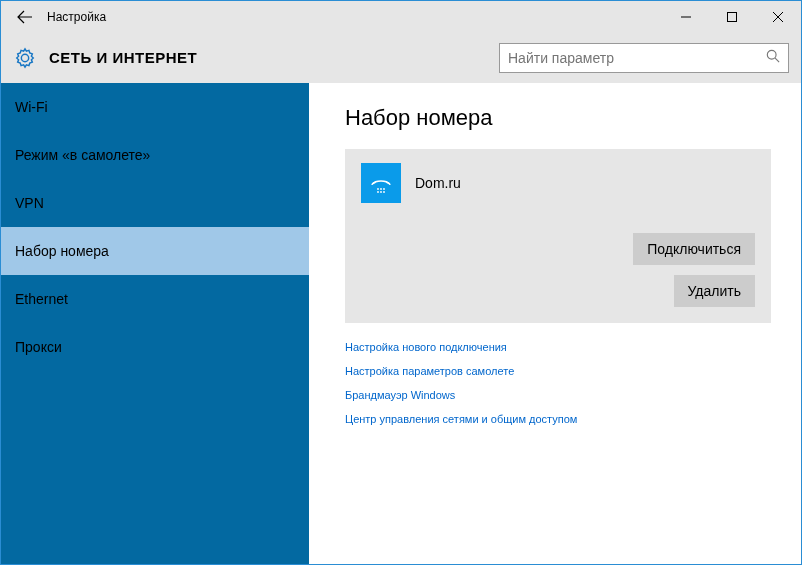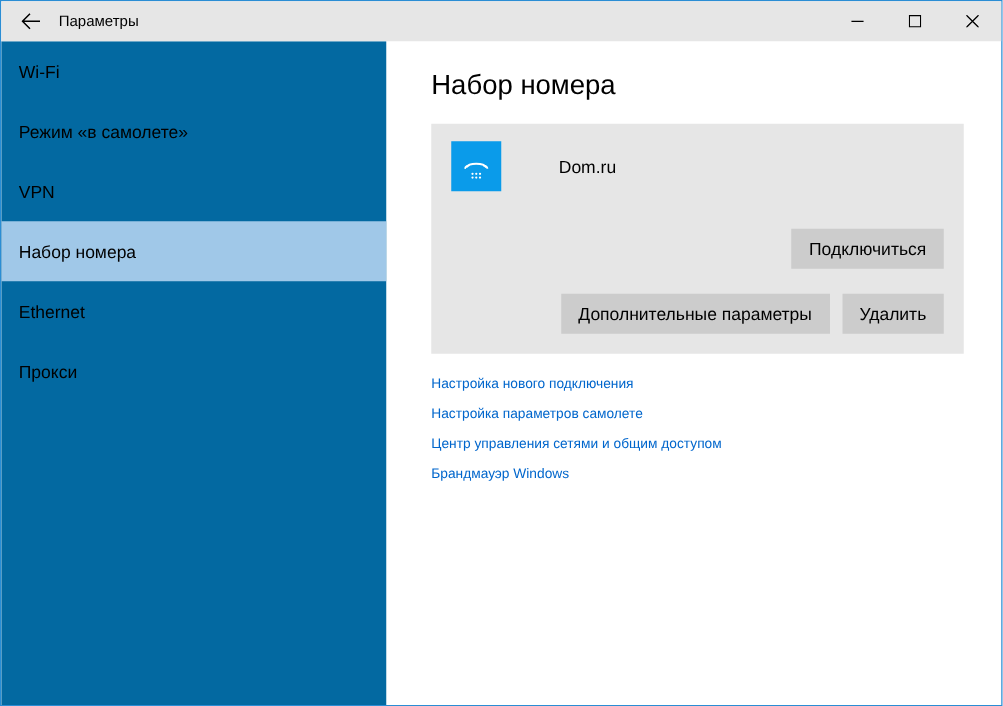--- a/index.html
+++ b/index.html
@@ -98,24 +98,24 @@
   .conn-head {
     display: flex; align-items: center;
   }
   .conn-icon {
     width: 40px; height: 40px;
     background: #0a9bea;
     display: flex; align-items: center; justify-content: center;
     color: #fff;
     margin-right: 14px;
   }
-  .conn-name { font-size: 14px; margin-left: 32px; }
+  .conn-name { font-size: 14px; }
   .conn-actions {
     margin-top: 30px;
-    display: flex; flex-direction: column; align-items: flex-end; gap: 20px;
+    display: flex; flex-direction: column; align-items: flex-end; gap: 10px;
   }
   .btnrow { display: flex; gap: 10px; }
   .btn {
     background: #ccc;
     border: none;
     padding: 8px 14px;
     font-size: 14px;
     cursor: pointer;
     font-family: inherit;
   }
@@ -135,40 +135,57 @@
 <body>
 
 <div class="window">
 
   <div class="titlebar">
     <div class="back">
       <svg width="16" height="16" viewBox="0 0 16 16">
         <path d="M7 2 L1 8 L7 14 M1 8 L15 8" stroke="#000" stroke-width="1.2" fill="none"></path>
       </svg>
     </div>
-    <div class="title">Параметры</div>
+    <div class="title">Настройка</div>
     <div class="winbuttons">
       <div class="wbtn">
         <svg width="10" height="10" viewBox="0 0 10 10">
             <path d="M0 5 H10" stroke="#000" stroke-width="1"></path>
           </svg>
       </div>
       <div class="wbtn">
         <svg width="10" height="10" viewBox="0 0 10 10">
             <rect x="0.5" y="0.5" width="9" height="9" stroke="#000" fill="none" stroke-width="1"></rect>
           </svg>
       </div>
       <div class="wbtn">
         <svg width="10" height="10" viewBox="0 0 10 10">
             <path d="M0 0 L10 10 M10 0 L0 10" stroke="#000" stroke-width="1"></path>
           </svg>
       </div>
     </div>
   </div>
 
+  <div class="headerrow">
+    <div class="gear">
+      <svg width="22" height="22" viewBox="0 0 24 24">
+        <path fill="none" stroke="#1776c4" stroke-width="1.6" d="M12 8a4 4 0 1 0 0 8 4 4 0 0 0 0-8zM12 2l1.5 2.5 2.8-.9.9 2.8L20 7.5 19 10l2 2-2 2 1 2.5-2.8 1.1-.9 2.8-2.8-.9L12 22l-1.5-2.5-2.8.9-.9-2.8L4 16.5 5 14l-2-2 2-2L4 7.5l2.8-1.1.9-2.8 2.8.9z"></path>
+      </svg>
+    </div>
+    <h1>СЕТЬ И ИНТЕРНЕТ</h1>
+    <div class="searchbox">
+      <input type="text" placeholder="Найти параметр" style="">
+      <span class="sicon">
+        <svg width="14" height="14" viewBox="0 0 16 16">
+            <circle cx="6.5" cy="6.5" r="5" stroke="#777" fill="none" stroke-width="1.3"></circle>
+            <path d="M10.5 10.5 L15 15" stroke="#777" stroke-width="1.3"></path>
+          </svg>
+      </span>
+    </div>
+  </div>
 
   <div class="body">
     <div class="sidebar" id="sidebar">
         <div class="nav-item">Wi-Fi</div>
         <div class="nav-item">Режим «в самолете»</div>
         <div class="nav-item">VPN</div>
         <div class="nav-item selected">Набор номера</div>
         <div class="nav-item">Ethernet</div>
         <div class="nav-item">Прокси</div>
       </div>
@@ -188,29 +205,28 @@
               <circle cx="9" cy="21" r="0.9" fill="#fff"></circle>
                 <circle cx="12" cy="21" r="0.9" fill="#fff"></circle>
                 <circle cx="15" cy="21" r="0.9" fill="#fff"></circle>
             </svg>
           </div>
           <div class="conn-name">Dom.ru</div>
         </div>
         <div class="conn-actions">
           <button class="btn">Подключиться</button>
           <div class="btnrow">
-            <button class="btn">Дополнительные параметры</button>
             <button class="btn">Удалить</button>
           </div>
         </div>
       </div>
 
       <a class="link">Настройка нового подключения</a>
 
       <div id="related-links">
           <a class="link">Настройка параметров самолете</a>
+          <a class="link">Брандмауэр Windows</a>
           <a class="link">Центр управления сетями и общим доступом</a>
-          <a class="link">Брандмауэр Windows</a>
         </div>
     </div>
   </div>
 
 </div>
 
 </body></html>

